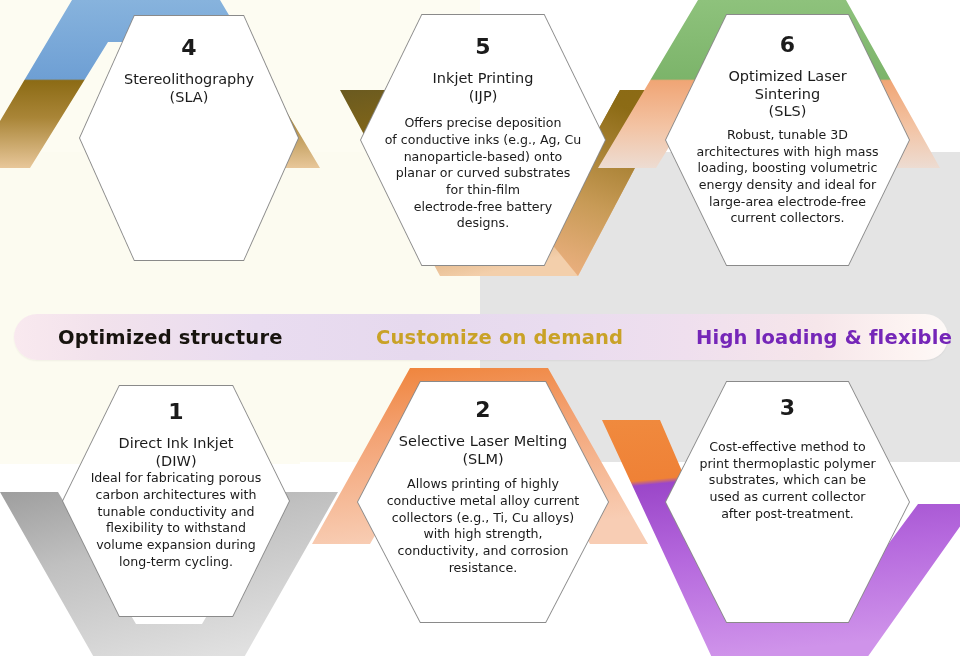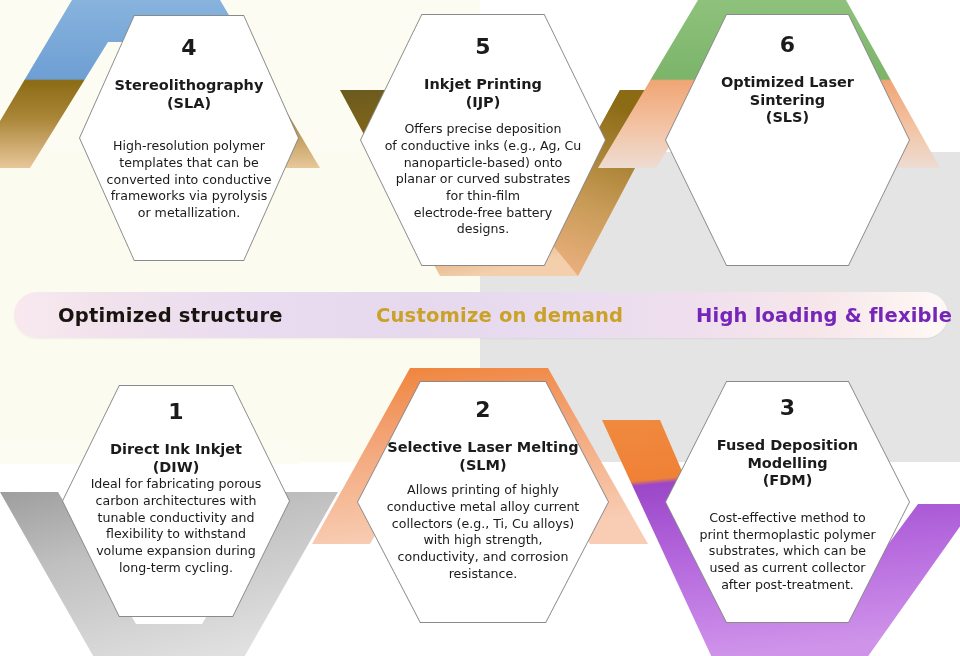--- a/index.html
+++ b/index.html
@@ -53,36 +53,36 @@
     text-align: center;
     color: #1b1b1b;
   }
   .hex-num {
     font-weight: bold;
     font-size: 22px;
     line-height: 1.05;
     letter-spacing: 0.3px;
   }
   .hex-title {
-    font-weight: bold;
+    font-weight: normal;
     font-size: 14.5px;
     line-height: 1.22;
     white-space: pre-line;
-    margin-top: 18px;
+    margin-top: 12px;
   }
   .hex-desc {
     font-size: 12.6px;
     line-height: 1.32;
     white-space: pre-line;
   }
 
   
   #banner {
     position: absolute;
-    left: 14px; top: 292px;
+    left: 14px; top: 314px;
     width: 934px; height: 46px;
     border-radius: 23px;
     background: linear-gradient(90deg,
        #f9e9ef 0%,
        #f2e2ec 9%,
        #e9dcf0 26%,
        #e6d9ee 43%,
        #e9dcef 58%,
        #efdfee 72%,
        #f6e6ea 86%,
@@ -205,25 +205,20 @@
       <path d="M 6,0 L 64,0 L 150,200 L 236,200 L 322,84 L 380,84 L 268,242 L 118,242 Z" fill="url(#gradFDM)"></path>
     </svg>
   </div>
 
   <div class="hex-border" style="left:79px; top:15px; width:220px; height:246px;">
     <div class="hex-inner" style="left:1px; top:1px; width:218px; height:244px;">
       <div class="hex-content" style="top:20px;">
         <div class="hex-num">4</div>
         <div class="hex-title">Stereolithography
 (SLA)</div>
-        <div class="hex-desc" style="margin-top:26px;">High-resolution polymer
-templates that can be
-converted into conductive
-frameworks via pyrolysis
-or metallization.</div>
       </div>
     </div>
   </div>
 
   <div class="hex-border" style="left:360px; top:14px; width:246px; height:252px;">
     <div class="hex-inner" style="left:1px; top:1px; width:244px; height:250px;">
       <div class="hex-content" style="top:20px;">
         <div class="hex-num">5</div>
         <div class="hex-title">Inkjet Printing
 (IJP)</div>
@@ -238,20 +233,26 @@
     </div>
   </div>
 
   <div class="hex-border" style="left:665px; top:14px; width:245px; height:252px;">
     <div class="hex-inner" style="left:1px; top:1px; width:243px; height:250px;">
       <div class="hex-content" style="top:18px;">
         <div class="hex-num">6</div>
         <div class="hex-title">Optimized Laser
 Sintering
 (SLS)</div>
+        <div class="hex-desc" style="margin-top:6px;">Robust, tunable 3D
+architectures with high mass
+loading, boosting volumetric
+energy density and ideal for
+large-area electrode-free
+current collectors.</div>
       </div>
     </div>
   </div>
 
   <div class="hex-border" style="left:62px; top:385px; width:228px; height:232px;">
     <div class="hex-inner" style="left:1px; top:1px; width:226px; height:230px;">
       <div class="hex-content" style="top:14px;">
         <div class="hex-num">1</div>
         <div class="hex-title">Direct Ink Inkjet
 (DIW)</div>
@@ -278,23 +279,20 @@
 conductivity, and corrosion
 resistance.</div>
       </div>
     </div>
   </div>
 
   <div class="hex-border" style="left:665px; top:381px; width:245px; height:242px;">
     <div class="hex-inner" style="left:1px; top:1px; width:243px; height:240px;">
       <div class="hex-content" style="top:14px;">
         <div class="hex-num">3</div>
-        <div class="hex-title">Fused Deposition
-Modelling
-(FDM)</div>
         <div class="hex-desc" style="margin-top:20px;">Cost-effective method to
 print thermoplastic polymer
 substrates, which can be
 used as current collector
 after post-treatment.</div>
       </div>
     </div>
   </div>
 
   <div id="banner">

